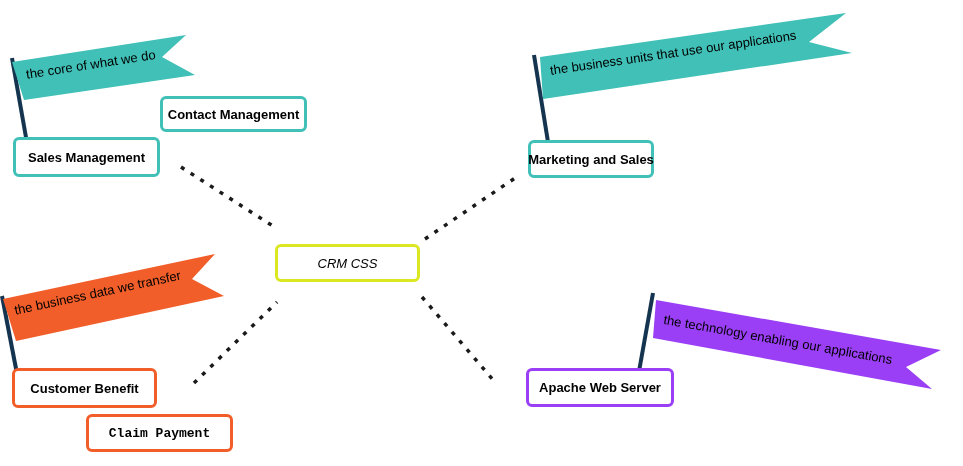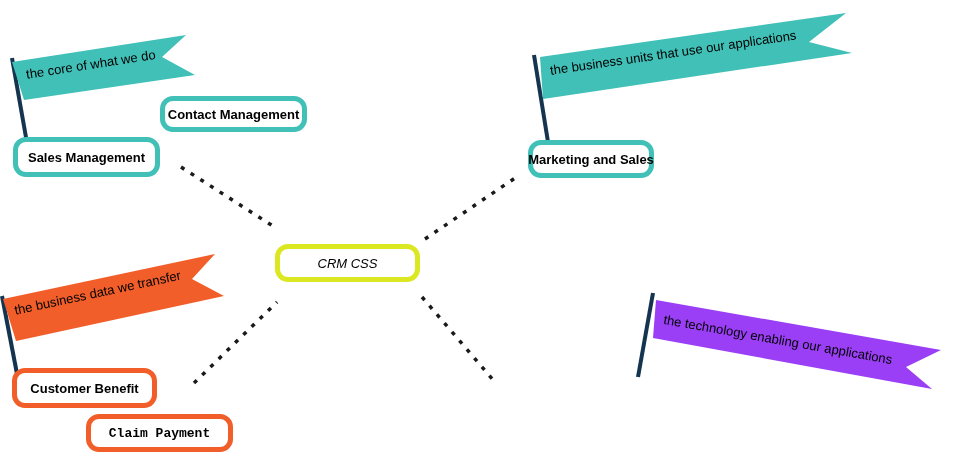--- a/index.html
+++ b/index.html
@@ -9,22 +9,22 @@
     background:#ffffff;
     font-family:"Liberation Sans", sans-serif;
     overflow:hidden;
   }
   .layer { position:absolute; left:0; top:0; width:963px; height:466px; }
 
   .node {
     position:absolute;
     box-sizing:border-box;
     background:#ffffff;
-    border:5px solid #0f766e;
-    border-radius:13px;
+    border:3px solid #0f766e;
+    border-radius:6px;
     display:flex; align-items:center; justify-content:center;
     font-size:13px; font-weight:bold; color:#000000;
     white-space:nowrap;
   }
   .teal   { border-color:#40c0b7; }
   .orange { border-color:#f15e2a;text-align:center; }
   .purple { border-color:#9a3ff5; }
   .yellow { border-color:#dbe821;font-style:italic; }
 
   #node-contact   { left:160px; top:96px;  width:147px; height:36px; }
@@ -74,13 +74,14 @@
   <div class="flag-label" id="flag-label-units">the business units that use our applications</div>
   <div class="flag-label" id="flag-label-data">the business data we transfer</div>
   <div class="flag-label" id="flag-label-tech">the technology enabling our applications</div>
 
   <div class="node teal" id="node-contact">Contact Management</div>
   <div class="node teal" id="node-sales">Sales Management</div>
   <div class="node teal" id="node-marketing">Marketing and Sales</div>
   <div class="node yellow" id="node-center">CRM CSS</div>
   <div class="node orange" id="node-customer">Customer Benefit</div>
   <div class="node orange" id="node-claim">Claim Payment</div>
+  <div class="node purple" id="node-apache">Apache Web Server</div>
 </div>
 
 </body></html>

